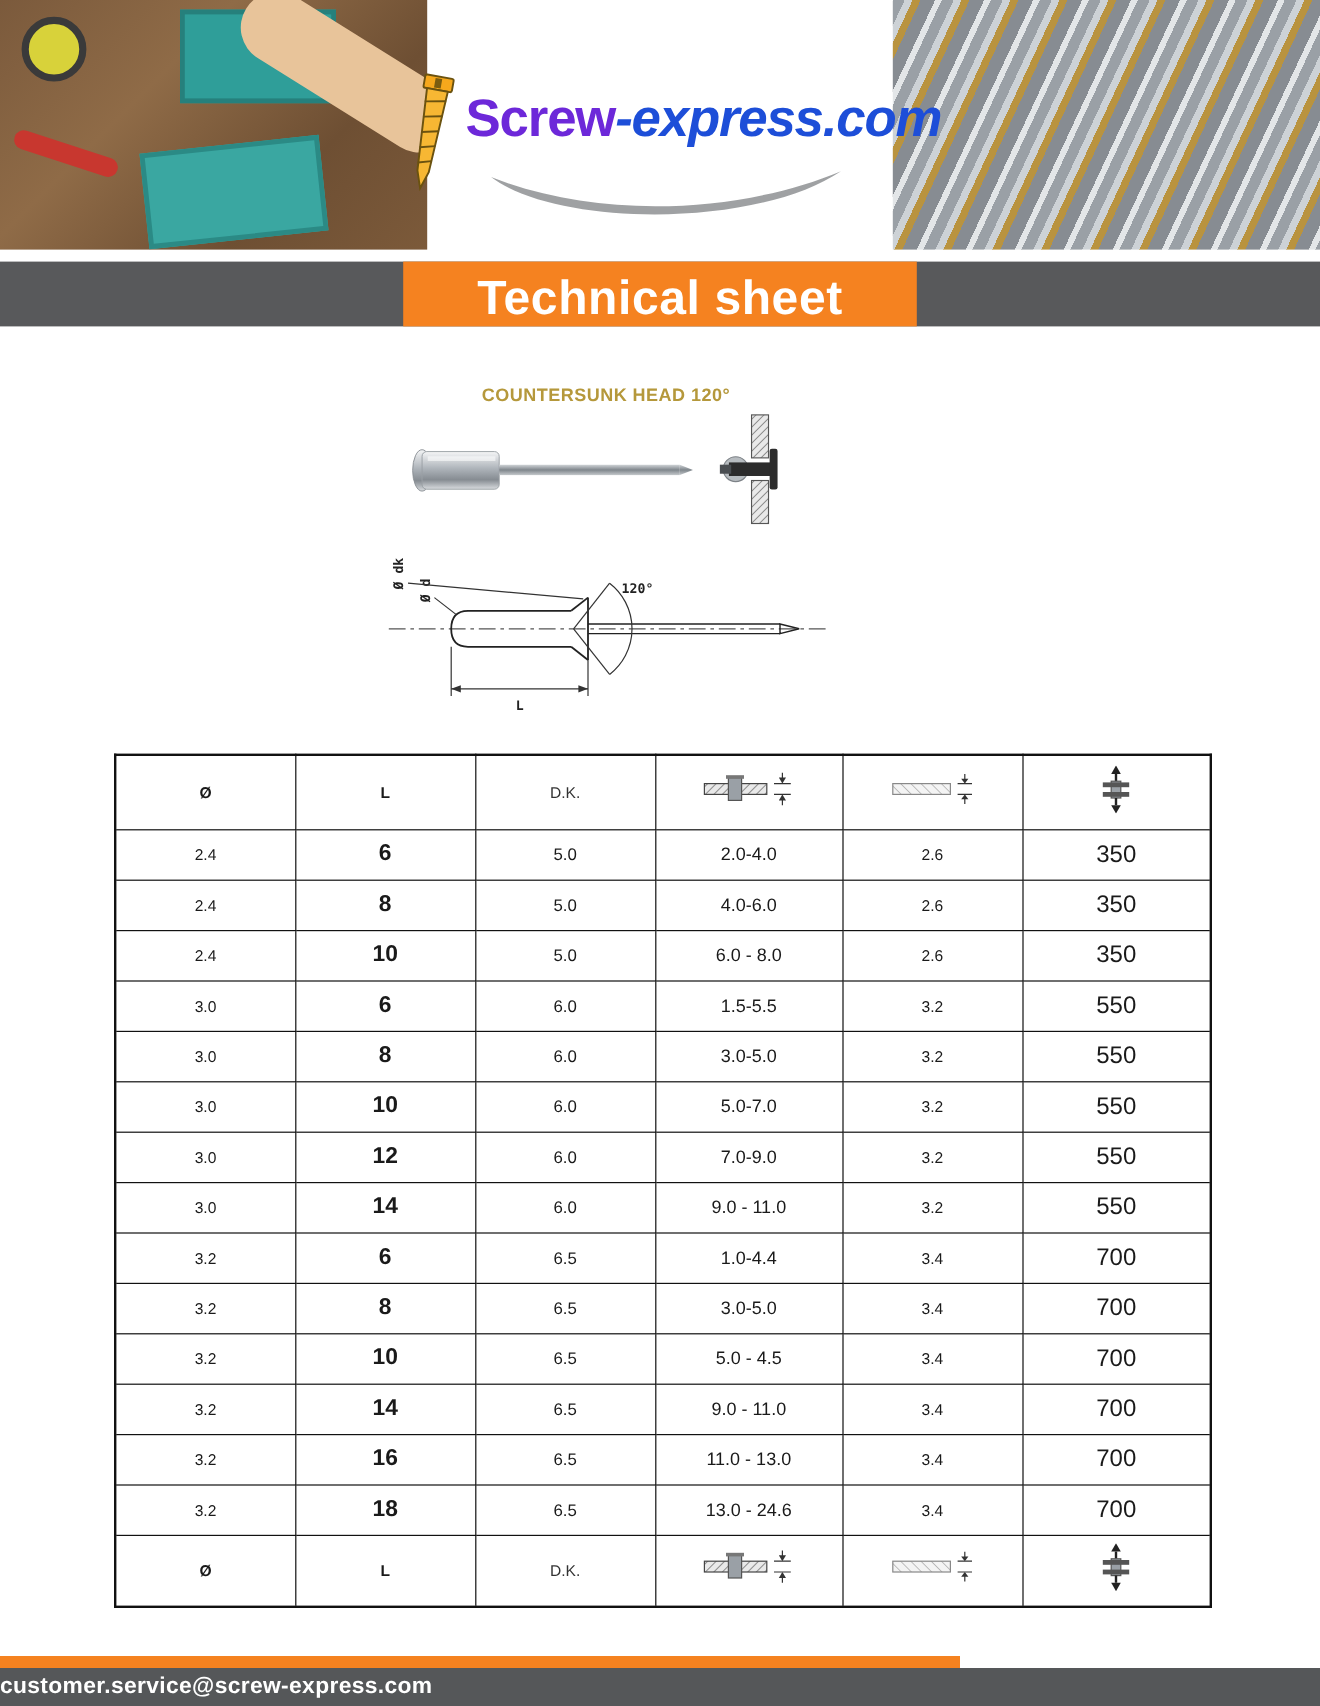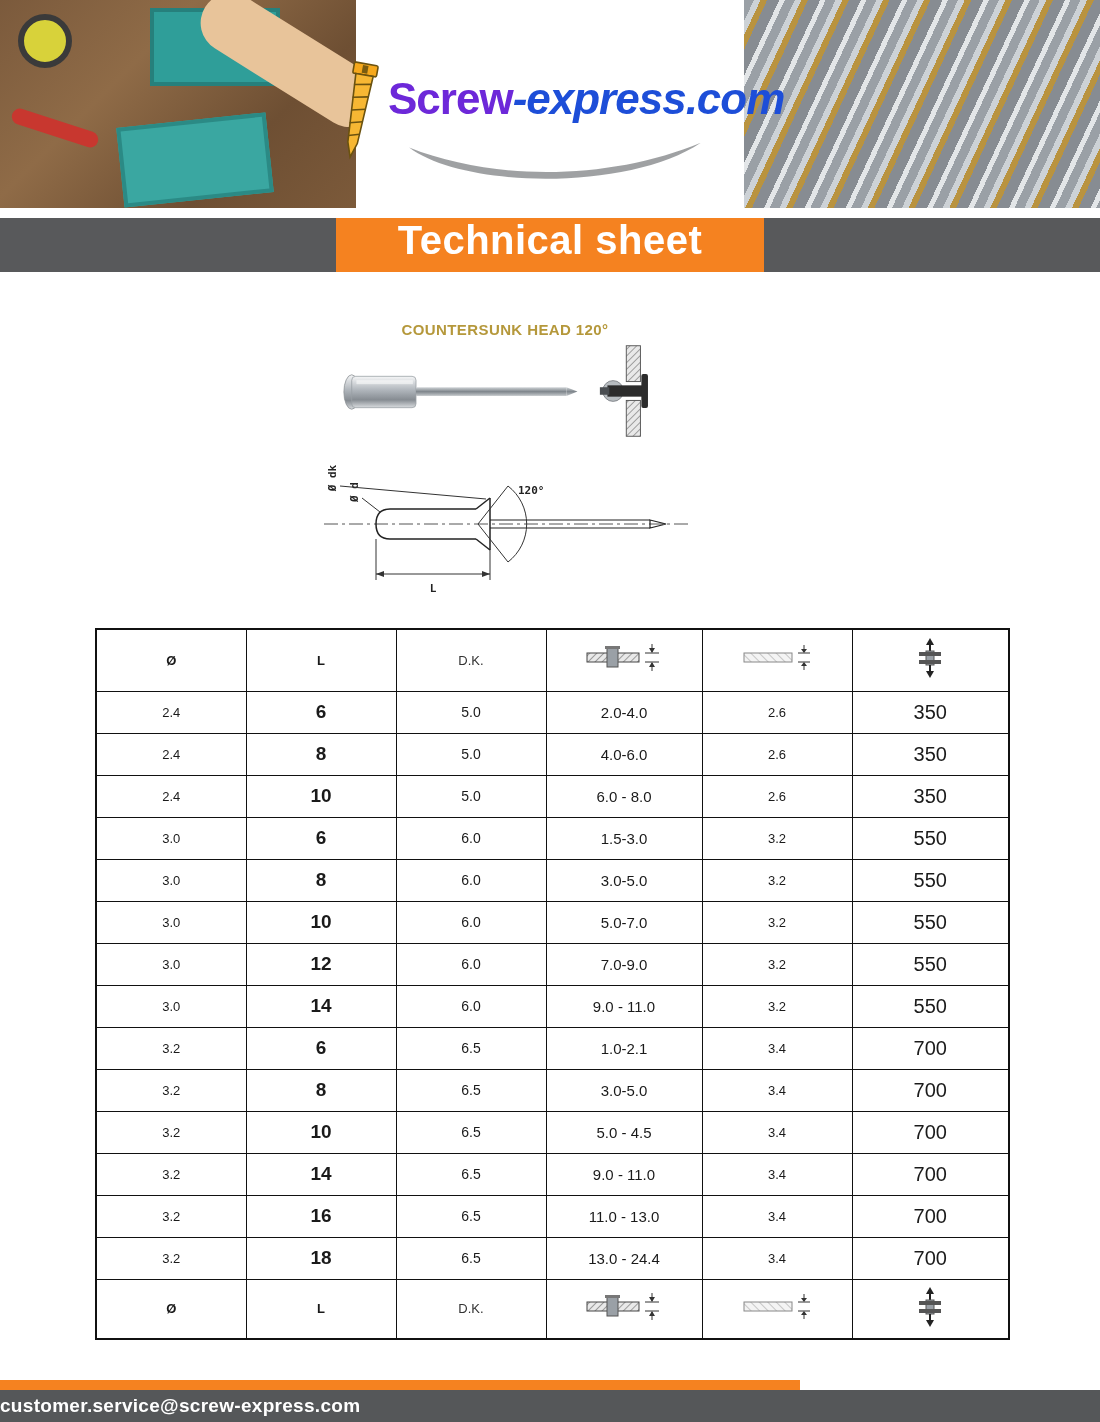--- a/index.html
+++ b/index.html
@@ -23,21 +23,21 @@
   .logo-block{position:absolute;left:330px;top:42px;width:460px;height:150px}
   .logo-screw{position:absolute;left:0;top:8px}
   .logo-text{position:absolute;left:58px;top:32px;white-space:nowrap;font-size:44px;letter-spacing:-1px}
   .logo-dark{font-weight:800;color:#6d28d9}
   .logo-orange{font-weight:700;font-style:italic;color:#1d4ed8}
   .logo-swoosh{position:absolute;left:60px;top:94px}
 
   
   .banner{position:absolute;left:0;top:218px;width:100%;height:54px;background:#58595b}
   .banner-center{position:absolute;left:50%;top:0;transform:translateX(-50%);width:428px;height:100%;
-    background:#f58220;display:flex;align-items:flex-start;justify-content:center}
+    background:#f58220;display:flex;align-items:flex-end;justify-content:center}
   .banner-title{color:#ffffff;font-weight:800;font-size:40px;letter-spacing:.5px}
 
   
   .product-title{position:absolute;left:0;width:1010px;text-align:center;color:#b5983b;font-weight:bold;font-size:15px;letter-spacing:.4px}
   .pt1{top:298px}
   .pt2{top:321px}
 
   
   .rivet-photo{position:absolute;left:300px;top:352px}
   .cross-section{position:absolute;left:598px;top:342px}
@@ -262,21 +262,21 @@
           <td class="c2">5.0</td>
           <td class="c3">6.0 - 8.0</td>
           <td class="c4">2.6</td>
           <td class="c5">350</td>
         </tr>
 
         <tr>
           <td class="c0">3.0</td>
           <td class="c1">6</td>
           <td class="c2">6.0</td>
-          <td class="c3">1.5-3.0</td>
+          <td class="c3">1.5-5.5</td>
           <td class="c4">3.2</td>
           <td class="c5">550</td>
         </tr>
 
         <tr>
           <td class="c0">3.0</td>
           <td class="c1">8</td>
           <td class="c2">6.0</td>
           <td class="c3">3.0-5.0</td>
           <td class="c4">3.2</td>
@@ -307,21 +307,21 @@
           <td class="c2">6.0</td>
           <td class="c3">9.0 - 11.0</td>
           <td class="c4">3.2</td>
           <td class="c5">550</td>
         </tr>
 
         <tr>
           <td class="c0">3.2</td>
           <td class="c1">6</td>
           <td class="c2">6.5</td>
-          <td class="c3">1.0-2.1</td>
+          <td class="c3">1.0-4.4</td>
           <td class="c4">3.4</td>
           <td class="c5">700</td>
         </tr>
 
         <tr>
           <td class="c0">3.2</td>
           <td class="c1">8</td>
           <td class="c2">6.5</td>
           <td class="c3">3.0-5.0</td>
           <td class="c4">3.4</td>
@@ -352,21 +352,21 @@
           <td class="c2">6.5</td>
           <td class="c3">11.0 - 13.0</td>
           <td class="c4">3.4</td>
           <td class="c5">700</td>
         </tr>
 
         <tr>
           <td class="c0">3.2</td>
           <td class="c1">18</td>
           <td class="c2">6.5</td>
-          <td class="c3">13.0 - 24.4</td>
+          <td class="c3">13.0 - 24.6</td>
           <td class="c4">3.4</td>
           <td class="c5">700</td>
         </tr>
       </tbody>
     <tfoot>
       <tr>
         <td class="h-sym">Ø</td>
         <td class="h-sym">L</td>
         <td class="h-dk">D.K.</td>
         <td>

